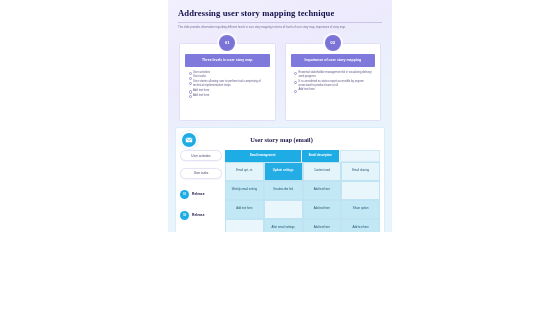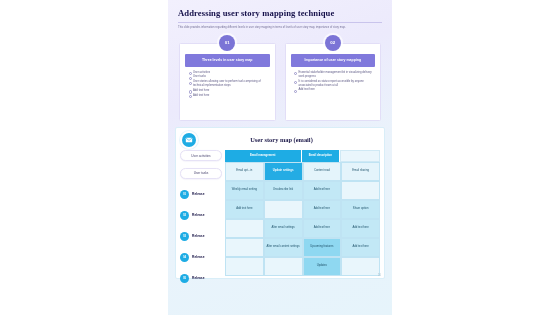--- a/index.html
+++ b/index.html
@@ -11,21 +11,21 @@
     font-family: "Liberation Sans", sans-serif;
     overflow: hidden;
   }
 
   
   #slide {
     position: absolute;
     left: 168px;
     top: 0;
     width: 224px;
-    height: 315px;
+    height: 232px;
     background: linear-gradient(160deg, #f2f0fd 0%, #eceafc 28%, #eaf3fb 55%, #e6f4fb 100%);
     overflow: hidden;
   }
 
   
   #header {
     padding: 9px 10px 0 10px;
   }
   .title {
     font-family: "Liberation Serif", serif;

